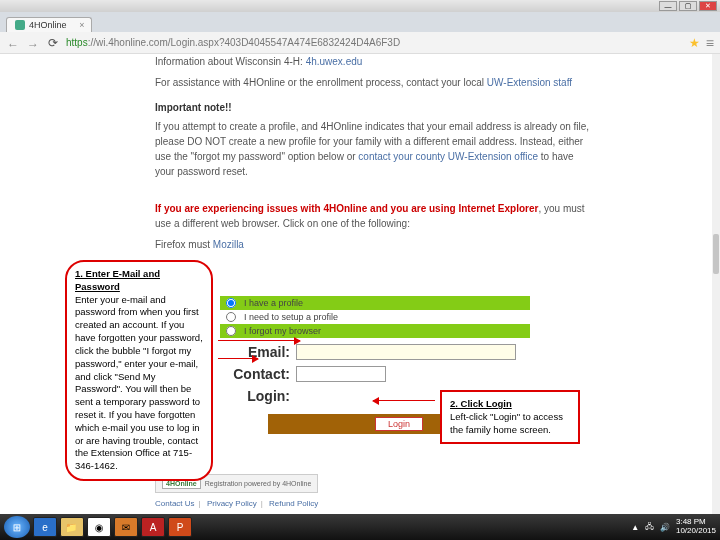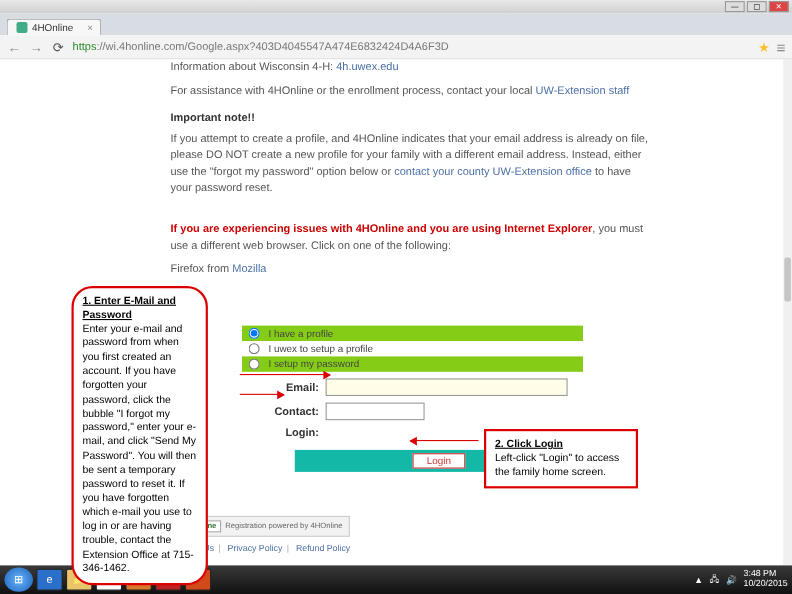--- a/index.html
+++ b/index.html
@@ -33,32 +33,32 @@
 .info-text .important { font-weight: bold; color: #333; margin-top: 10px; display: block; }
 .info-text .ie-warn { color: #c00; font-weight: bold; }
 .spacer { height: 40px; }
 
 
 .login-box { width: 310px; margin: 0 auto; position: relative; }
 .radio-row { display: flex; align-items: center; gap: 8px; padding: 2px 6px; font-size: 9px; color: #444; }
 .radio-row.alt { background: #84cc16; }
 .radio-row input[type=radio] { width: 10px; height: 10px; }
 .field-row { display: flex; align-items: center; margin-top: 6px; }
-.field-row label { width: 76px; text-align: right; font-size: 10px; font-weight: bold; color: #333; padding-right: 6px; }
+.field-row label { width: 76px; text-align: right; font-size: 14px; font-weight: bold; color: #333; padding-right: 6px; }
 .field-row input[type=text], .field-row input[type=password], .field-row select { border: 1px solid #999; height: 16px; font-size: 9px; padding: 0 3px; }
 .field-row .email-in { width: 220px; background: #fffde8; }
 .field-row .pwd-in { width: 90px; }
 .field-row select { width: 220px; background: #fff; }
-.login-bar { background: #14b8a6; margin-top: 10px; padding: 3px; text-align: center; margin-left: 48px; }
+.login-bar { background: #a16207; margin-top: 10px; padding: 3px; text-align: center; margin-left: 48px; }
 .login-btn { background: #fff; border: 1px solid #c33; color: #c33; font-size: 9px; padding: 1px 12px; cursor: pointer; }
 
 
 .callout { position: absolute; border: 2px solid #d00; background: #fff; padding: 6px 8px; font-size: 9.5px; line-height: 1.35; color: #000; z-index: 10; }
 .callout .ctitle { font-weight: bold; text-decoration: underline; }
-.callout1 { left: 65px; top: 260px; width: 124px; border-radius: 19px; }
+.callout1 { left: 65px; top: 260px; width: 148px; border-radius: 19px; }
 .callout2 { left: 440px; top: 390px; width: 140px; }
 .arrow { position: absolute; height: 0; border-top: 1.5px solid #d00; z-index: 9; }
 .arrow:after { content: ""; position: absolute; right: -1px; top: -4px; border-left: 7px solid #d00; border-top: 4px solid transparent; border-bottom: 4px solid transparent; }
 .arrow.back:after { right: auto; left: -1px; border-left: none; border-right: 7px solid #d00; }
 .arrow1 { left: 218px; top: 340px; width: 82px; }
 .arrow2 { left: 218px; top: 358px; width: 40px; }
 .arrow3 { left: 373px; top: 400px; width: 62px; }
 
 
 .page-footer { text-align: left; margin-top: 40px; }
@@ -99,56 +99,56 @@
     <span>4HOnline</span>
     <span class="x">×</span>
   </div>
 </div>
 
 <div class="addrbar">
   <div class="nav-icon">←</div>
   <div class="nav-icon">→</div>
   <div class="nav-icon active">⟳</div>
   <div class="url">
-    <span class="https">https</span><span>://wi.4honline.com</span><span>/Google.aspx?403D4045547A474E6832424D4A6F3D</span>
+    <span class="https">https</span><span>://wi.4honline.com</span><span>/Login.aspx?403D4045547A474E6832424D4A6F3D</span>
   </div>
   <div class="star">★</div>
   <div class="menu-icon">≡</div>
 </div>
 
 <div class="page">
   <div class="content-wrap">
     <div class="info-text">
       <span>Information about Wisconsin 4-H: </span><a>4h.uwex.edu</a>
       <div style="height:6px"></div>
       <span>For assistance with 4HOnline or the enrollment process, contact your local </span><a>UW-Extension staff</a>
       <span class="important">Important note!!</span>
       <div style="height:4px"></div>
       <span>If you attempt to create a profile, and 4HOnline indicates that your email address is already on file, please DO NOT create a new profile for your family with a different email address. Instead, either use the "forgot my password" option below or </span><a>contact your county UW-Extension office</a><span> to have your password reset.</span>
       <div style="height:22px"></div>
       <span class="ie-warn">If you are experiencing issues with 4HOnline and you are using Internet Explorer</span><span>, you must use a different web browser.  Click on one of the following:</span>
       <div style="height:6px"></div>
-      <div><span>Firefox from </span><a>Mozilla</a></div>
+      <div><span>Firefox must </span><a>Mozilla</a></div>
       <div style="height:4px"></div>
     </div>
 
     <div class="spacer"></div>
 
     <div class="login-box">
       <div class="radio-row alt">
         <input type="radio" name="p" checked="" style="">
           <span>I have a profile</span>
       </div>
       <div class="radio-row">
         <input type="radio" name="p" style="">
-          <span>I uwex to setup a profile</span>
+          <span>I need to setup a profile</span>
       </div>
       <div class="radio-row alt">
         <input type="radio" name="p" style="">
-          <span>I setup my password</span>
+          <span>I forgot my browser</span>
       </div>
       <div class="field-row">
         <label>Email:</label>
         <input type="text" class="email-in" style="">
       </div>
       <div class="field-row">
         <label>Contact:</label>
         <input type="password" class="pwd-in" style="">
       </div>
       <div class="field-row">

